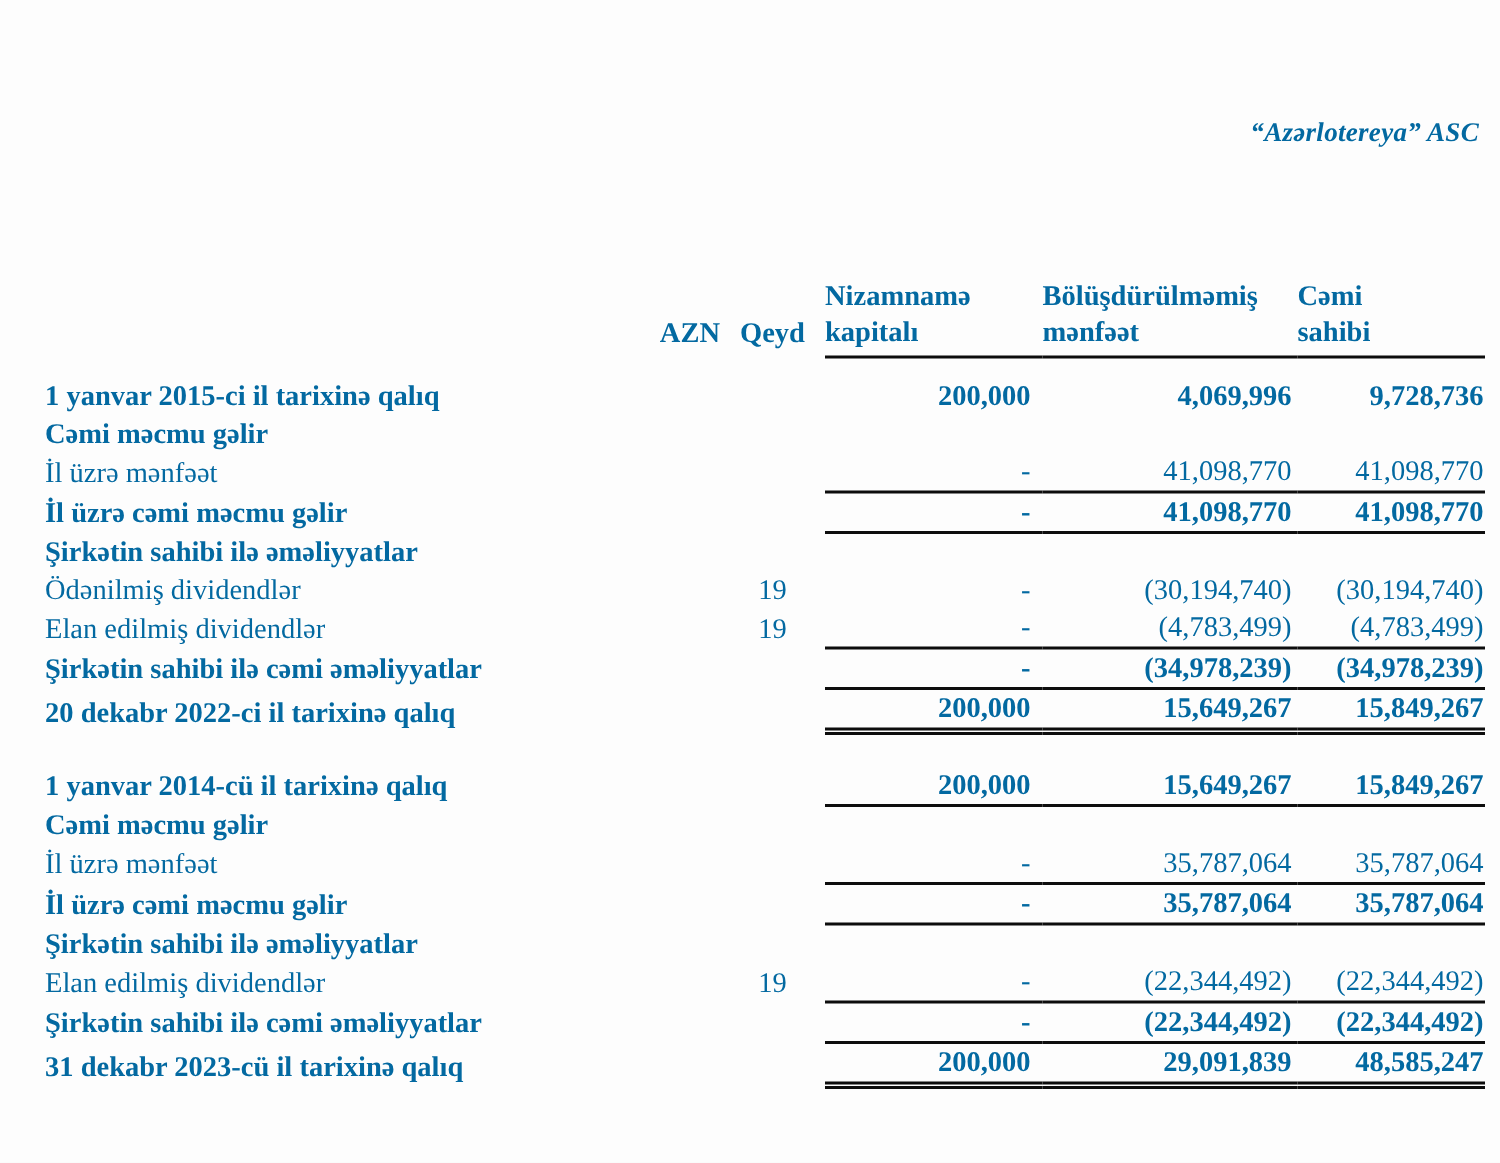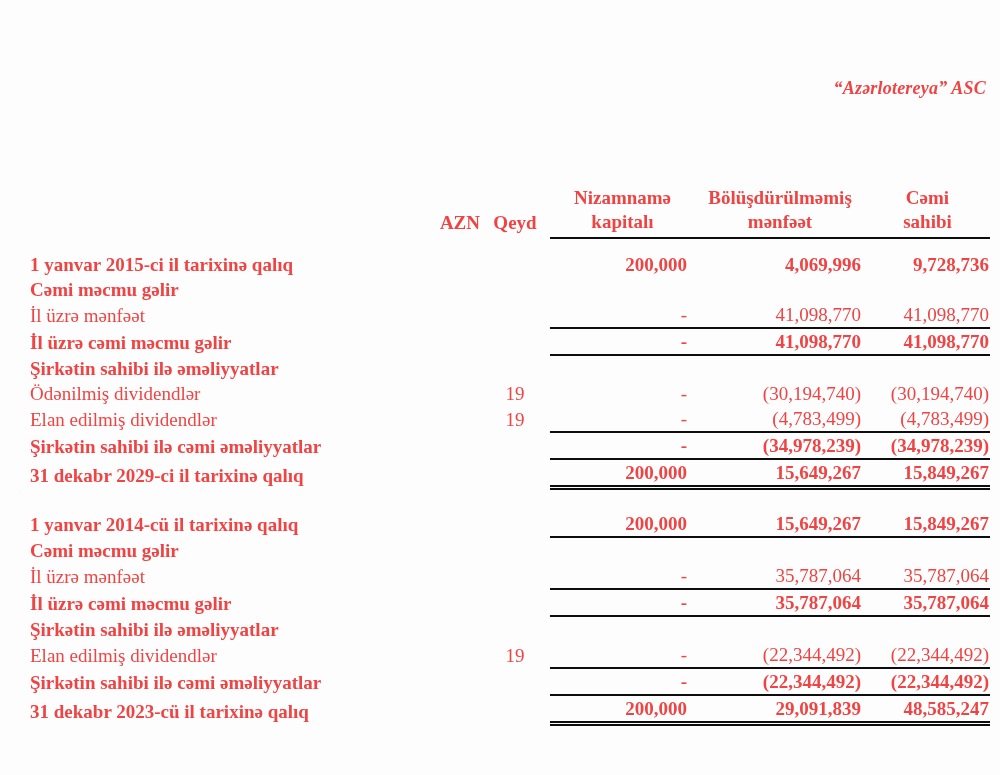--- a/index.html
+++ b/index.html
@@ -5,21 +5,21 @@
   html,body{margin:0;padding:0;}
   body{
     width:1000px;height:775px;
     background:#f4f4f4;
     font-family:"Liberation Serif", serif;
   }
   .page{
     position:relative;
     width:1000px;height:775px;
     background:#fdfdfd;
-    color:#ef4444;
+    color:#0369a1;
     overflow:hidden;
   }
   .doc-header{
     position:absolute;
     top:76px; right:14px;
     text-align:right;
   }
   .company-name{
     font-weight:bold;
     font-style:italic;
@@ -47,21 +47,21 @@
   col.col-c3{width:125px;}
   th{
     font-weight:bold;
     vertical-align:bottom;
     padding:0 0 3px 0;
     line-height:24px;
     white-space:nowrap;
   }
   th.h-label{text-align:right;margin-left:36px;}
   th.h-qeyd{text-align:center;}
-  th.h-num{text-align:center;}
+  th.h-num{text-align:left;}
   th.h-num{border-bottom:2px solid #0d0d0d;}
   th .stack{display:block;}
   td{
     height:25px;
     line-height:25px;
     padding:0;
     vertical-align:bottom;
     white-space:nowrap;
   }
   tbody tr:first-child td{padding-top:13px;}
@@ -162,21 +162,21 @@
           <td class="num c3">(4,783,499)</td>
         </tr>
         <tr class="bold rule-single">
           <td class="label">Şirkətin sahibi ilə cəmi əməliyyatlar</td>
           <td class="qeyd"></td>
           <td class="num c1">-</td>
           <td class="num c2">(34,978,239)</td>
           <td class="num c3">(34,978,239)</td>
         </tr>
         <tr class="bold rule-double">
-          <td class="label">31 dekabr 2029-ci il tarixinə qalıq</td>
+          <td class="label">20 dekabr 2022-ci il tarixinə qalıq</td>
           <td class="qeyd"></td>
           <td class="num c1">200,000</td>
           <td class="num c2">15,649,267</td>
           <td class="num c3">15,849,267</td>
         </tr>
         <tr class="section-gap">
           <td colspan="5"></td>
         </tr>
         <tr class="bold rule-single">
           <td class="label">1 yanvar 2014-cü il tarixinə qalıq</td>

